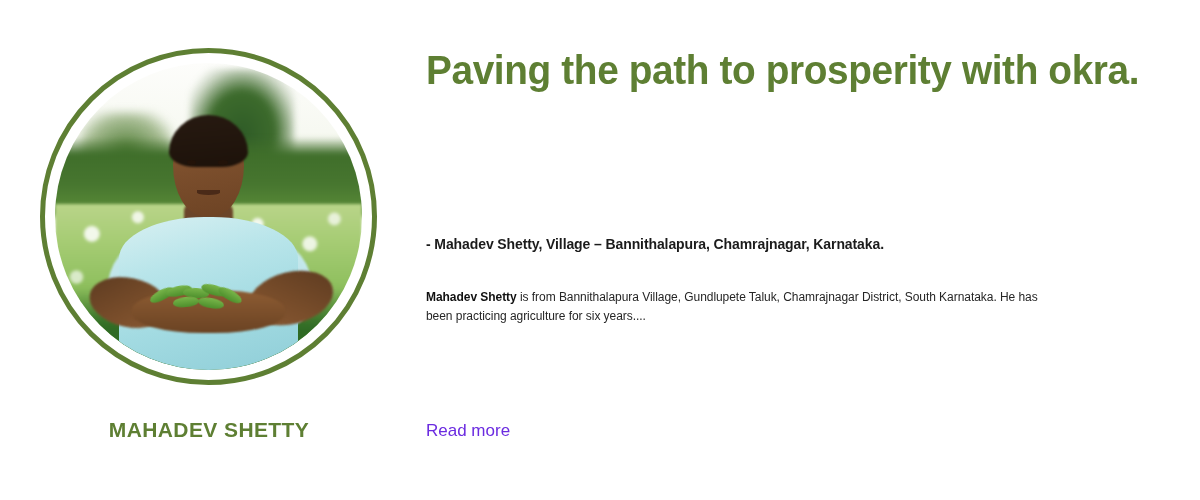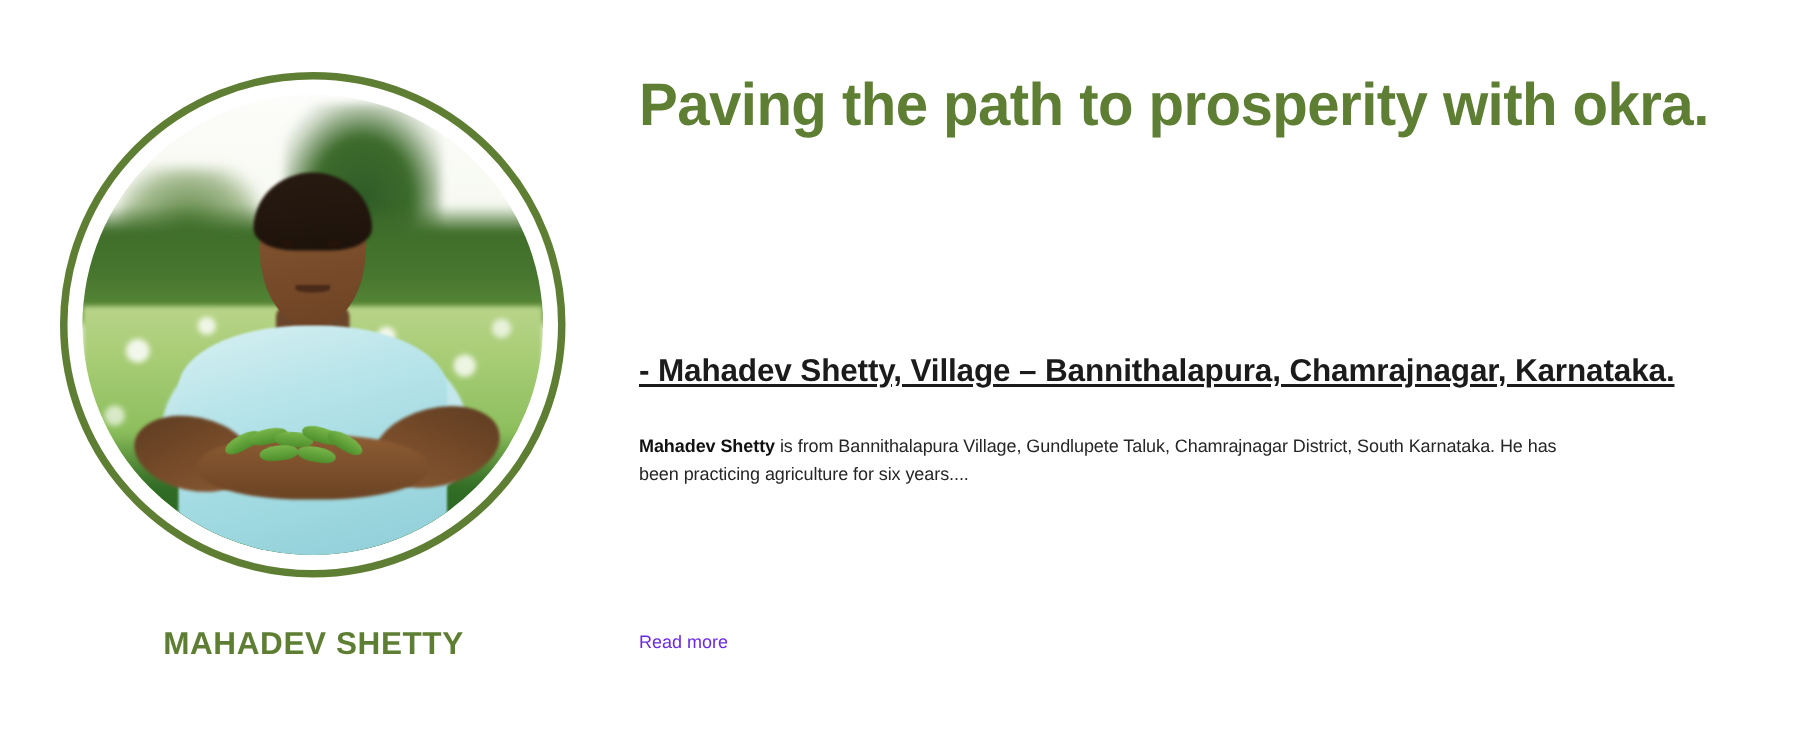--- a/index.html
+++ b/index.html
@@ -280,46 +280,45 @@
     letter-spacing: -0.4px;
     color: #5e7f33;
     transform: scaleX(0.97);
     transform-origin: left center;
     white-space: nowrap;
   }
   .attribution {
     position: absolute;
     left: 0px;
     top: 236px;
-    font-size: 21px;
+    font-size: 14px;
     font-weight: bold;
     color: #1b1b1b;
     letter-spacing: -0.1px;
-    text-decoration: underline;
   }
   .excerpt {
     position: absolute;
     left: 0px;
     top: 288px;
     width: 620px;
     margin: 0;
     font-size: 12px;
     line-height: 1.62;
     color: #262626;
     letter-spacing: -0.05px;
   }
   .excerpt b {
     color: #111111;
     font-weight: bold;
   }
   .read-more {
     position: absolute;
     left: 0px;
     top: 421px;
-    font-size: 12px;
+    font-size: 17px;
     color: #6b2be0;
     text-decoration: none;
     cursor: pointer;
   }
 </style>
 </head>
 <body>
 
 <div class="testimonial-card">
 

